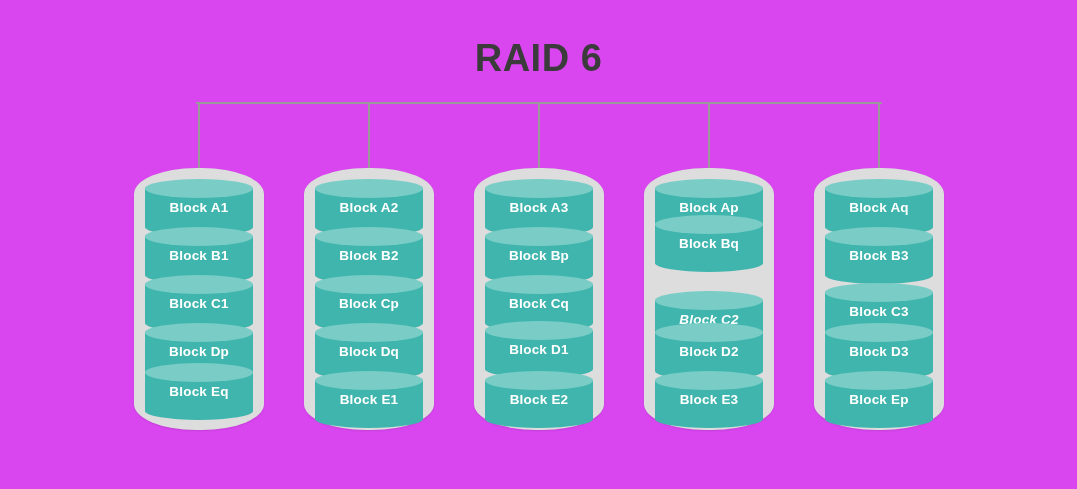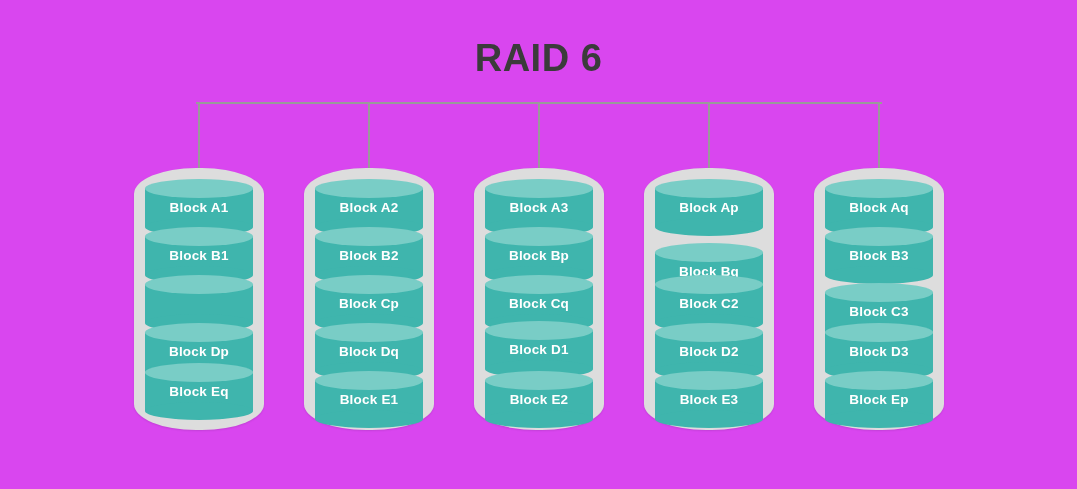--- a/index.html
+++ b/index.html
@@ -149,20 +149,21 @@
             <div class="label">Block A1</div>
           </div>
           <div class="block" style="top: 48px; z-index: 11;">
             <div class="body"></div>
             <div class="top"></div>
             <div class="label">Block B1</div>
           </div>
           <div class="block" style="top: 96px; z-index: 12;">
             <div class="body"></div>
             <div class="top"></div>
+            <div class="label">Block C1</div>
           </div>
           <div class="block" style="top: 144px; z-index: 13;">
             <div class="body"></div>
             <div class="top"></div>
             <div class="label">Block Dp</div>
           </div>
           <div class="block last" style="top: 184px; z-index: 14;">
             <div class="body"></div>
             <div class="top"></div>
             <div class="label">Block Eq</div>
@@ -230,26 +231,26 @@
         </div>
       </div>
       <div class="disk" style="left: 644px;">
         <div class="disk-shell"></div>
         <div class="stack">
           <div class="block" style="top: 0px; z-index: 10;">
             <div class="body"></div>
             <div class="top"></div>
             <div class="label">Block Ap</div>
           </div>
-          <div class="block" style="top: 64px; z-index: 11;">
+          <div class="block" style="top: 36px; z-index: 11;">
             <div class="body"></div>
             <div class="top"></div>
             <div class="label">Block Bq</div>
           </div>
-          <div class="block" style="top: 96px; z-index: 12;">
+          <div class="block" style="top: 112px; z-index: 12; font-style: italic;">
             <div class="body"></div>
             <div class="top"></div>
             <div class="label">Block C2</div>
           </div>
           <div class="block" style="top: 144px; z-index: 13;">
             <div class="body"></div>
             <div class="top"></div>
             <div class="label">Block D2</div>
           </div>
           <div class="block last" style="top: 192px; z-index: 14;">

